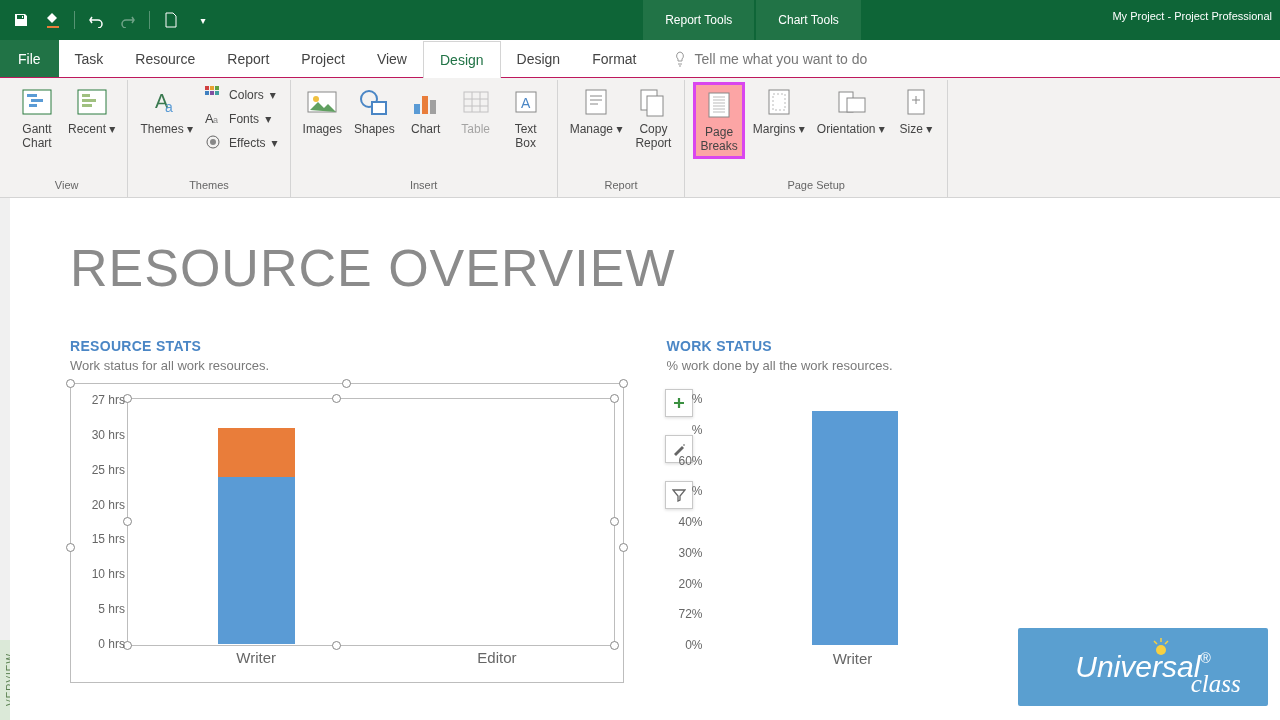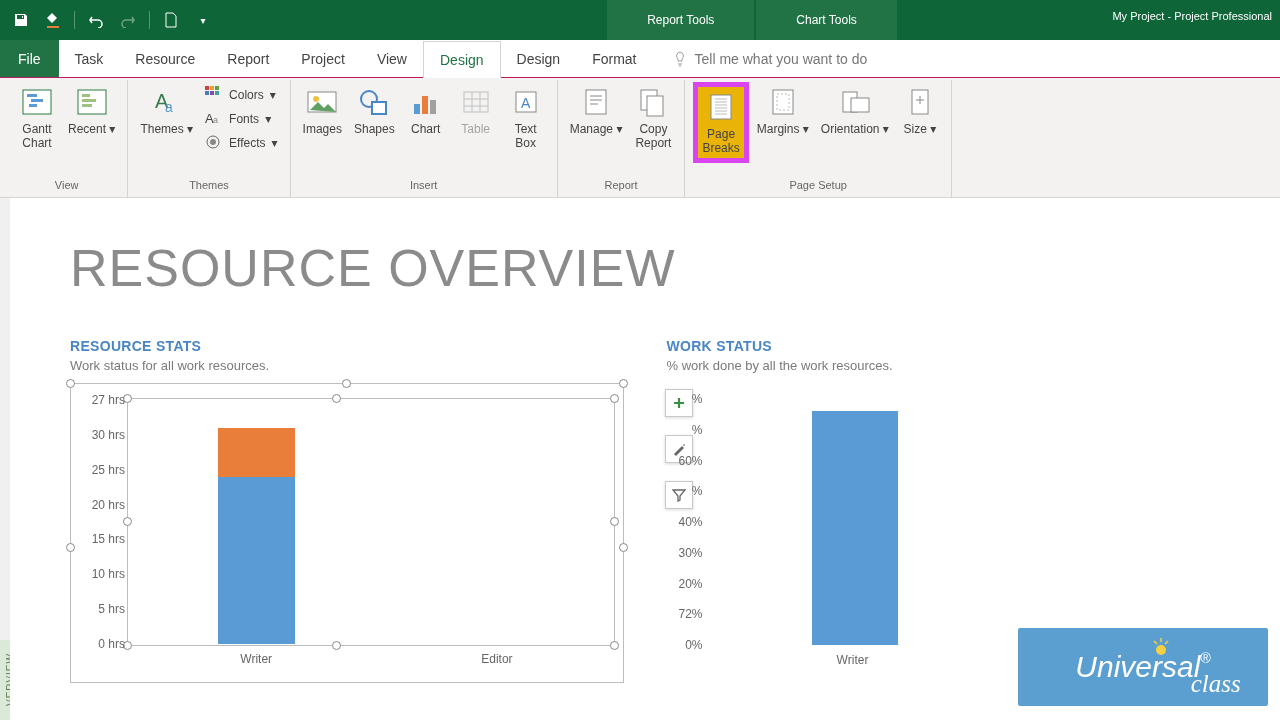--- a/index.html
+++ b/index.html
@@ -2,21 +2,21 @@
 <html><head>
 <meta charset="utf-8">
 <style>
 *{margin:0;padding:0;box-sizing:border-box;font-family:"Segoe UI",Arial,sans-serif}
 body{background:#fff;width:1280px;height:720px;overflow:hidden;position:relative}
 .titlebar{height:40px;background:#0e6537;display:flex;align-items:center;color:#fff;font-size:13px}
 .qat{display:flex;align-items:center;gap:6px;padding:0 8px}
 .qat-btn{width:26px;height:26px;display:flex;align-items:center;justify-content:center;color:#fff;cursor:pointer}
 .qat-sep{width:1px;height:18px;background:rgba(255,255,255,.3);margin:0 2px}
 .contextual-tabs{display:flex;margin-left:auto;margin-right:auto;height:100%}
-.ctx-tab{padding:0 40px;display:flex;align-items:center;font-size:12px;background:rgba(255,255,255,.12)}
+.ctx-tab{padding:0 22px;display:flex;align-items:center;font-size:12px;background:rgba(255,255,255,.12)}
 .ctx-tab.report{background:#217346}
 .ctx-tab.chart{background:#217346;margin-left:2px}
 .app-title{position:absolute;right:8px;top:10px;font-size:11px}
 .tabbar{height:38px;background:#fff;display:flex;align-items:stretch;border-bottom:1px solid #be185d;font-size:14px}
 .tab{padding:0 16px;display:flex;align-items:center;color:#444;cursor:pointer}
 .tab.file{background:#217346;color:#fff;padding:0 18px}
 .tab.active{background:#fff;color:#217346;border:1px solid #d4d4d4;border-bottom:0;position:relative;top:1px}
 .tellme{display:flex;align-items:center;gap:8px;color:#777;margin-left:20px}
 .ribbon{height:120px;background:#f3f2f1;border-bottom:1px solid #d4d4d4;display:flex;padding:2px 6px 0;font-size:12px;color:#444}
 .group{border-right:1px solid #d4d4d4;padding:2px 8px;display:flex;flex-direction:column;align-items:center}
@@ -33,21 +33,21 @@
 .report-title{font-size:52px;font-weight:300;color:#8b8b8b;letter-spacing:1px;margin-bottom:40px}
 .cursor{position:absolute;left:822px;top:268px;width:2px;height:24px}
 .sections{display:flex;gap:43px}
 .section{flex:1}
 .sec-title{color:#4a86c5;font-weight:600;font-size:14px;letter-spacing:.3px}
 .sec-sub{color:#7a7a7a;font-size:13px;margin-top:4px;margin-bottom:10px}
 .chart-box{position:relative;border:1px solid #bdbdbd;height:300px;background:#fff}
 .sel-handle{position:absolute;width:9px;height:9px;background:#fff;border:1px solid #888;border-radius:50%}
 .plot{position:absolute;left:60px;right:10px;top:16px;bottom:38px}
 .ytick{position:absolute;left:-58px;width:52px;text-align:right;font-size:12px;color:#666;transform:translateY(-50%)}
-.xtick{position:absolute;bottom:-22px;font-size:12px;color:#666;transform:translateX(-50%)}
+.xtick{position:absolute;bottom:-22px;font-size:15px;color:#666;transform:translateX(-50%)}
 .bar{position:absolute;bottom:0}
 .floatbtns{position:absolute;right:-28px;top:12px;display:flex;flex-direction:column;gap:18px}
 .floatbtn{width:28px;height:28px;background:#fff;border:1px solid #c8c8c8;display:flex;align-items:center;justify-content:center;box-shadow:0 1px 3px rgba(0,0,0,.15)}
 .watermark{position:absolute;right:12px;bottom:14px;width:250px;height:78px;background:#5a9fd0;border-radius:2px;display:flex;align-items:center;justify-content:center;color:#fff;font-size:30px;font-style:italic;font-family:Georgia,serif}
 .sidetab{position:absolute;left:0;bottom:0;width:20px;height:80px;background:#dbe9d8;writing-mode:vertical-rl;transform:rotate(180deg);font-size:10px;color:#5a8050;display:flex;align-items:center;justify-content:center;letter-spacing:1px}
 svg{display:block}
 </style>
 </head>
 <body>
 
@@ -249,21 +249,21 @@
             </svg>
           </div>
           <div class="lbl" style="white-space:pre-line">Copy
 Report</div>
         </div>
     </div>
     <div class="group-label">Report</div>
   </div>
   <div class="group">
     <div class="group-body">
-      <div class="bigbtn" style="background:#eab308;border:5px solid #d946ef">
+      <div class="bigbtn" style="background:#fca5a5;border:3px solid #d946ef">
           <div class="icon">
             <svg width="32" height="32" viewBox="0 0 32 32">
               <rect x="6" y="4" width="20" height="24" fill="#fff" stroke="#888"></rect>
               <path stroke="#bbb" d="M10 8h12M10 11h12M10 14h12M10 17h12M10 20h12M10 23h12"></path>
             </svg>
           </div>
           <div class="lbl" style="white-space:pre-line">Page
 Breaks</div>
         </div>
       <div class="bigbtn">

